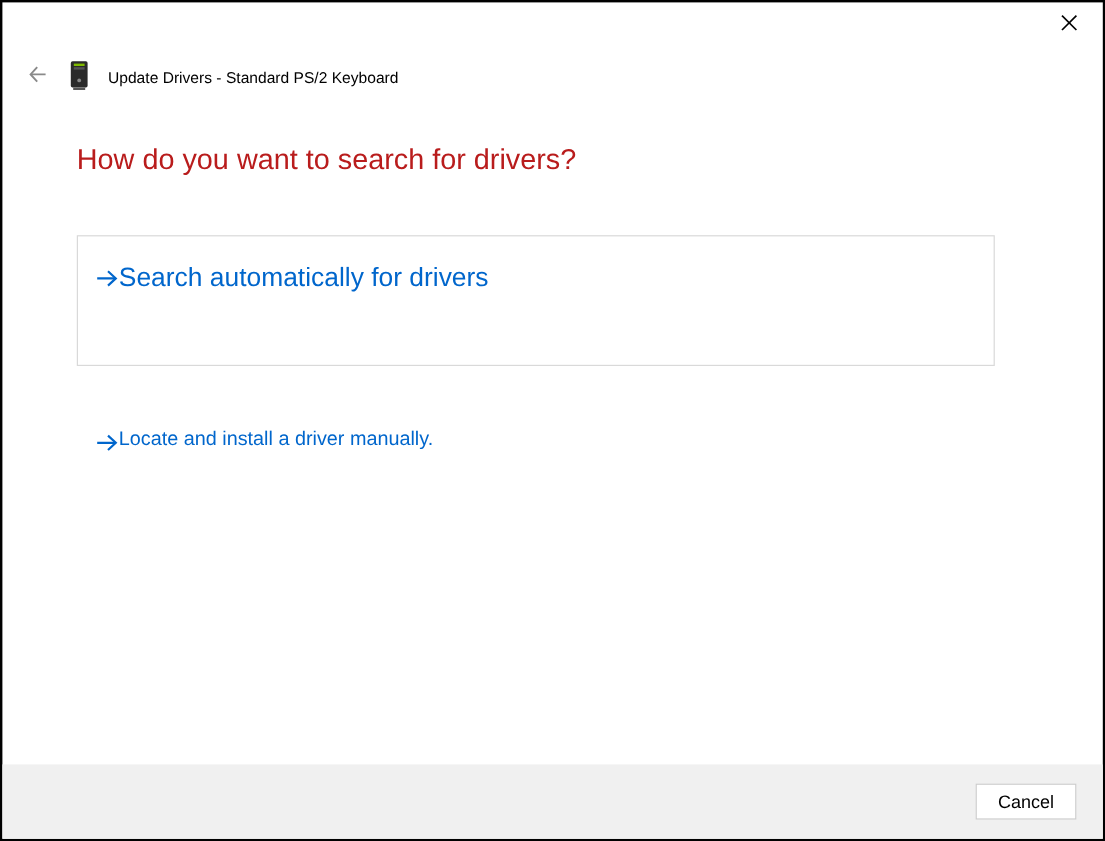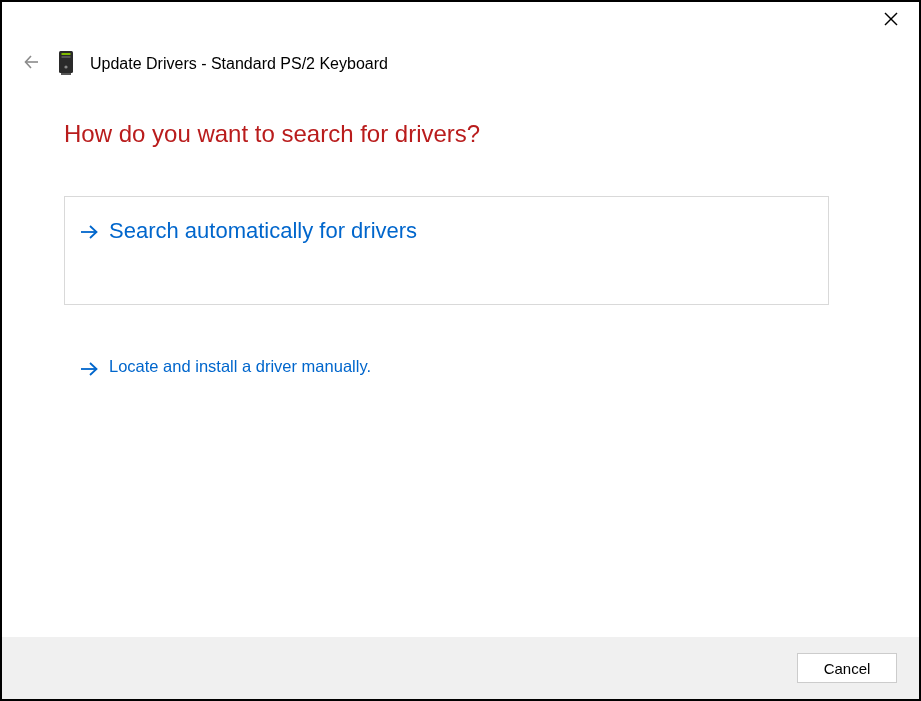--- a/index.html
+++ b/index.html
@@ -56,21 +56,21 @@
     }
     .back-arrow svg { stroke: #8a8a8a; }
     .device-icon {
       width: 18px;
       height: 28px;
       display: inline-block;
       position: relative;
     }
     .device-icon svg { display:block; }
     .header-title {
-      font-size: 16px;
+      font-size: 13px;
       color: #000000;
       font-weight: 400;
     }
     .content {
       position: absolute;
       top: 118px;
       left: 62px;
       right: 90px;
     }
     .main-heading {
@@ -78,21 +78,20 @@
       color: #b91c1c;
       font-weight: 400;
       margin-bottom: 48px;
     }
     .option {
       border: 1px solid transparent;
       padding: 20px 32px 24px 14px;
       margin-bottom: 28px;
       cursor: pointer;
       display: flex;
-      gap: 10px;
     }
     .option.selected {
       border: 1px solid #d9d9d9;
       padding-bottom: 54px;
     }
     .option .opt-arrow {
       flex: 0 0 20px;
       display: flex;
       align-items: flex-start;
       justify-content: center;
@@ -122,21 +121,21 @@
       right: 0;
       bottom: 0;
       height: 62px;
       background: #f0f0f0;
       display: flex;
       justify-content: flex-end;
       align-items: center;
       padding-right: 22px;
     }
     .cancel-btn {
-      width: 100px;
+      width: 84px;
       height: 30px;
       background: #ffffff;
       border: 1px solid #cccccc;
       font-size: 15px;
       color: #000000;
       cursor: pointer;
       font-family: inherit;
     }
   </style>
 </head>

